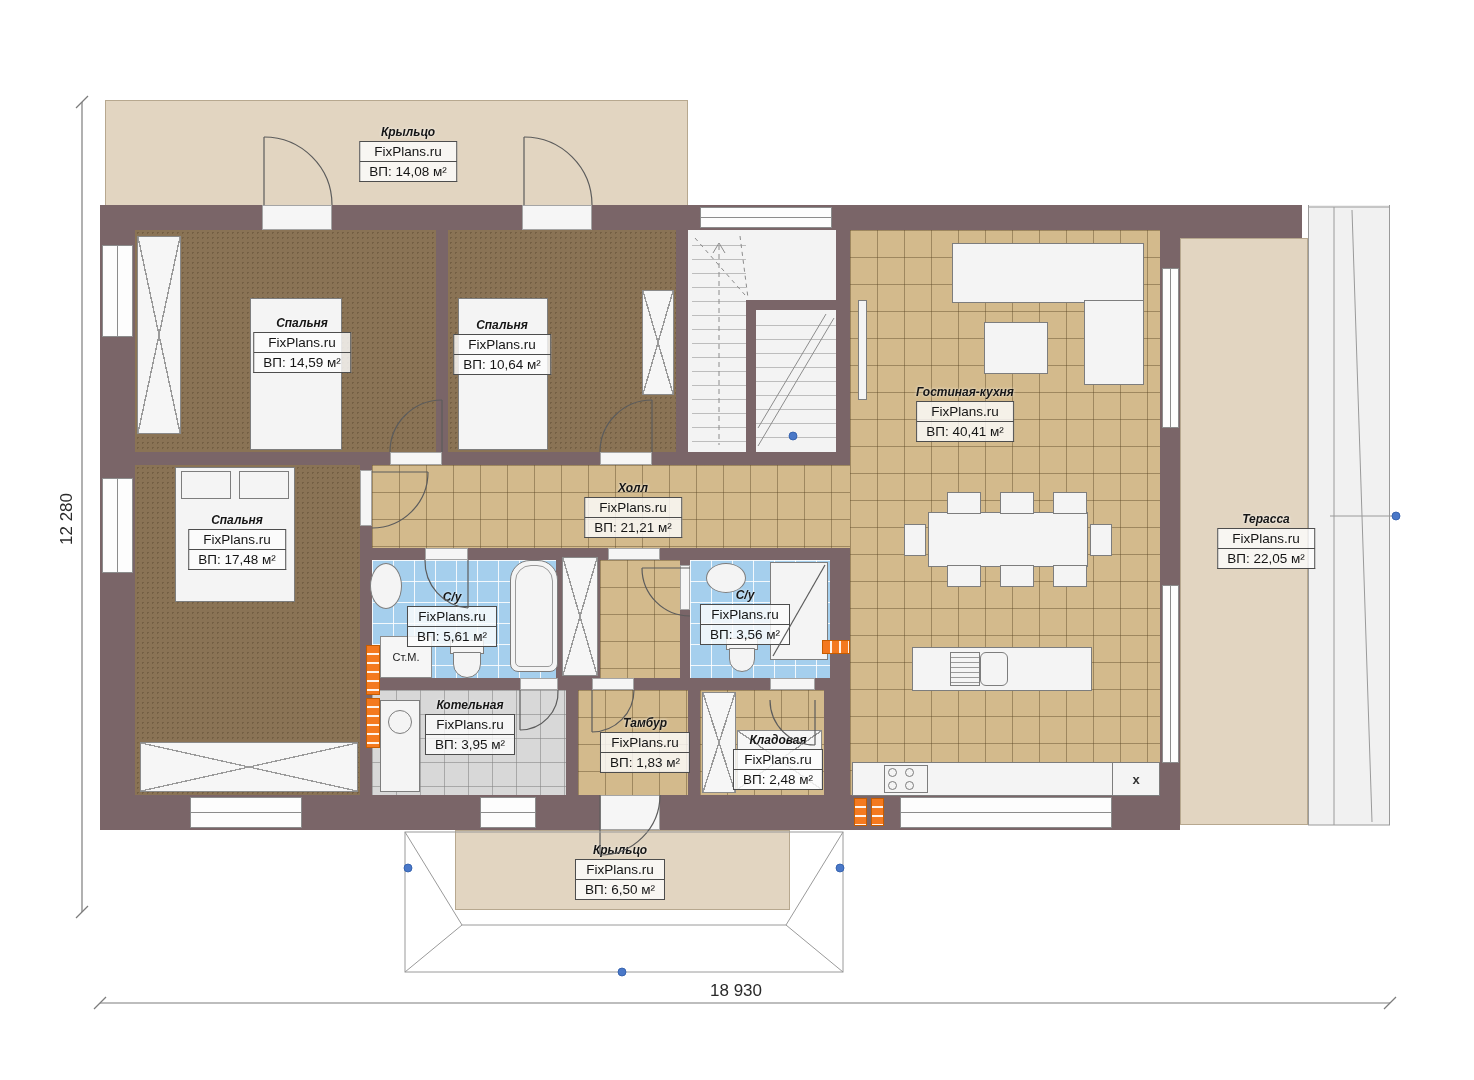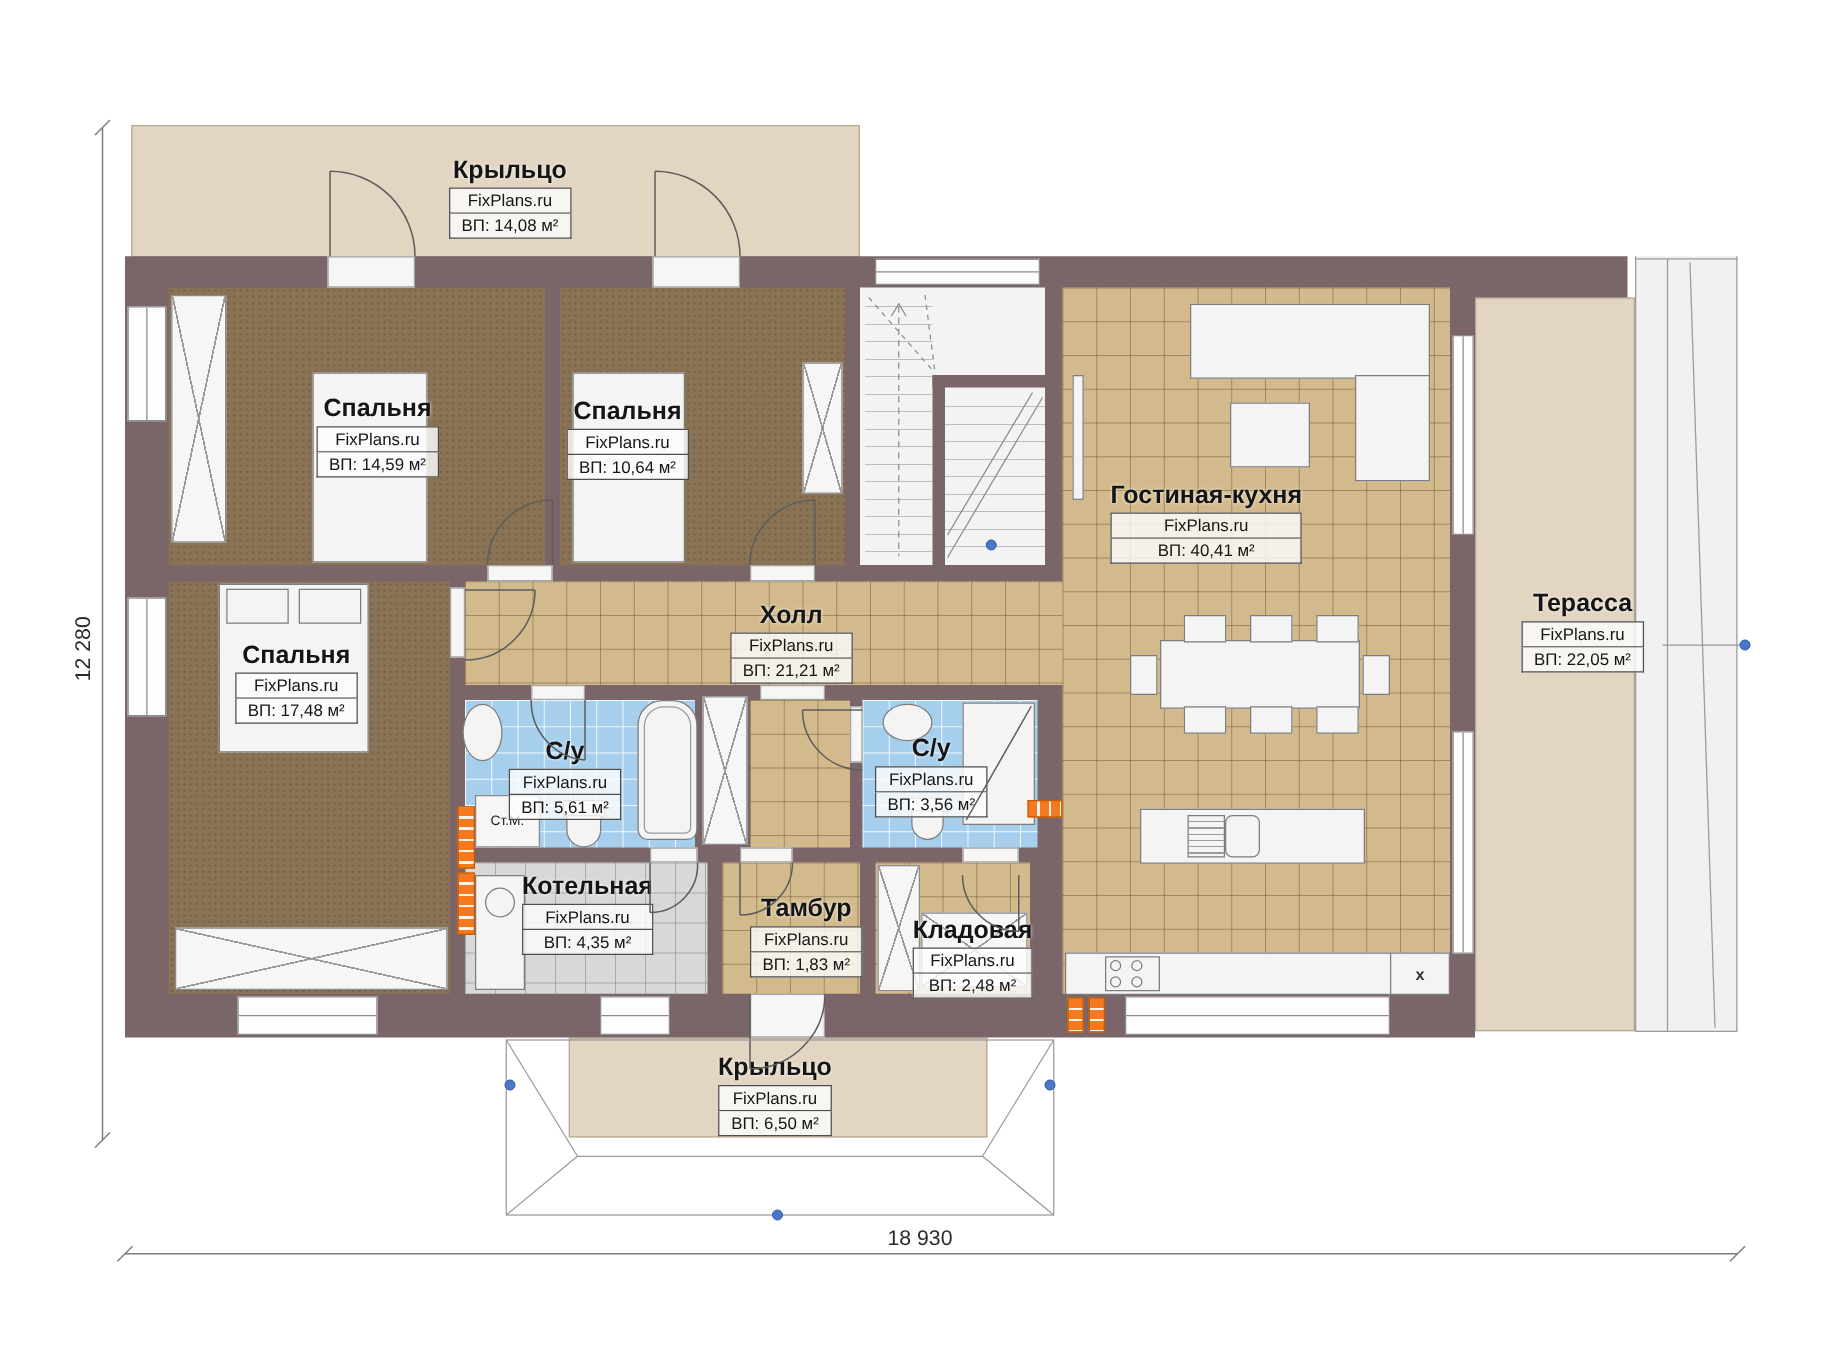--- a/index.html
+++ b/index.html
@@ -26,21 +26,21 @@
   .furn{background:#f4f4f4;border:1px solid #7d7d7d;box-sizing:border-box;}
   .xbox{background:#f6f6f6;border:1px solid #8a8a8a;box-sizing:border-box;
         background-image:linear-gradient(to top right,transparent calc(50% - .7px),#9a9a9a calc(50% - .7px),#9a9a9a calc(50% + .7px),transparent calc(50% + .7px)),
                          linear-gradient(to bottom right,transparent calc(50% - .7px),#9a9a9a calc(50% - .7px),#9a9a9a calc(50% + .7px),transparent calc(50% + .7px));}
   .round{border-radius:50%;}
   .rad{background:#f4791f;border:1px solid #c65c00;box-sizing:border-box;}
   .rad-v{background-image:repeating-linear-gradient(to bottom,transparent 0 7px,rgba(255,255,255,.9) 7px 9px);}
   .rad-h{background-image:repeating-linear-gradient(to right,transparent 0 7px,rgba(255,255,255,.9) 7px 9px);}
   
   .rlabel{position:absolute;transform:translateX(-50%);text-align:center;color:#151515;z-index:40;white-space:nowrap;}
-  .rlabel .nm{font-weight:bold;font-size:20px;margin-bottom:2px;text-shadow:0 0 3px rgba(255,255,255,.9);}
+  .rlabel .nm{font-weight:bold;font-size:12px;margin-bottom:2px;text-shadow:0 0 3px rgba(255,255,255,.9);font-style:italic;}
   .rlabel .bx{display:block;border:1px solid #4d4d4d;background:rgba(252,252,252,.82);padding:1px 9px;font-size:13.5px;line-height:17px;}
   .rlabel .bx.area{border-top:none;}
   .small-tag{position:absolute;background:#f6f6f6;border:1px solid #8a8a8a;box-sizing:border-box;
              font-size:11px;color:#222;display:flex;align-items:center;justify-content:center;z-index:30;}
   .fridge{position:absolute;background:#f4f4f4;border:1px solid #7d7d7d;box-sizing:border-box;
           font-size:13px;font-weight:bold;color:#333;display:flex;align-items:center;justify-content:center;}
   svg.overlay{position:absolute;left:0;top:0;z-index:45;pointer-events:none;}
   .z5{z-index:5}.z10{z-index:10}.z20{z-index:20}.z30{z-index:30}
 </style>
 </head>
@@ -176,39 +176,39 @@
   <div class="rlabel" style="left:633px;top:481px;">
     <div class="nm">Холл</div>
     <span class="bx">FixPlans.ru</span>
     <span class="bx area">ВП: 21,21 м²</span>
   </div>
   <div class="rlabel" style="left:965px;top:385px;">
     <div class="nm">Гостиная-кухня</div>
     <span class="bx">FixPlans.ru</span>
     <span class="bx area">ВП: 40,41 м²</span>
   </div>
-  <div class="rlabel" style="left:1266px;top:472px;">
+  <div class="rlabel" style="left:1266px;top:512px;">
     <div class="nm">Терасса</div>
     <span class="bx">FixPlans.ru</span>
     <span class="bx area">ВП: 22,05 м²</span>
   </div>
   <div class="rlabel" style="left:452px;top:590px;">
     <div class="nm">С/у</div>
     <span class="bx">FixPlans.ru</span>
     <span class="bx area">ВП: 5,61 м²</span>
   </div>
   <div class="rlabel" style="left:745px;top:588px;">
     <div class="nm">С/у</div>
     <span class="bx">FixPlans.ru</span>
     <span class="bx area">ВП: 3,56 м²</span>
   </div>
   <div class="rlabel" style="left:470px;top:698px;">
     <div class="nm">Котельная</div>
     <span class="bx">FixPlans.ru</span>
-    <span class="bx area">ВП: 4,35 м²</span>
+    <span class="bx area">ВП: 3,95 м²</span>
   </div>
   <div class="rlabel" style="left:645px;top:716px;">
     <div class="nm">Тамбур</div>
     <span class="bx">FixPlans.ru</span>
     <span class="bx area">ВП: 1,83 м²</span>
   </div>
   <div class="rlabel" style="left:778px;top:700px;margin-top:33px;">
     <div class="nm">Кладовая</div>
     <span class="bx">FixPlans.ru</span>
     <span class="bx area">ВП: 2,48 м²</span>

